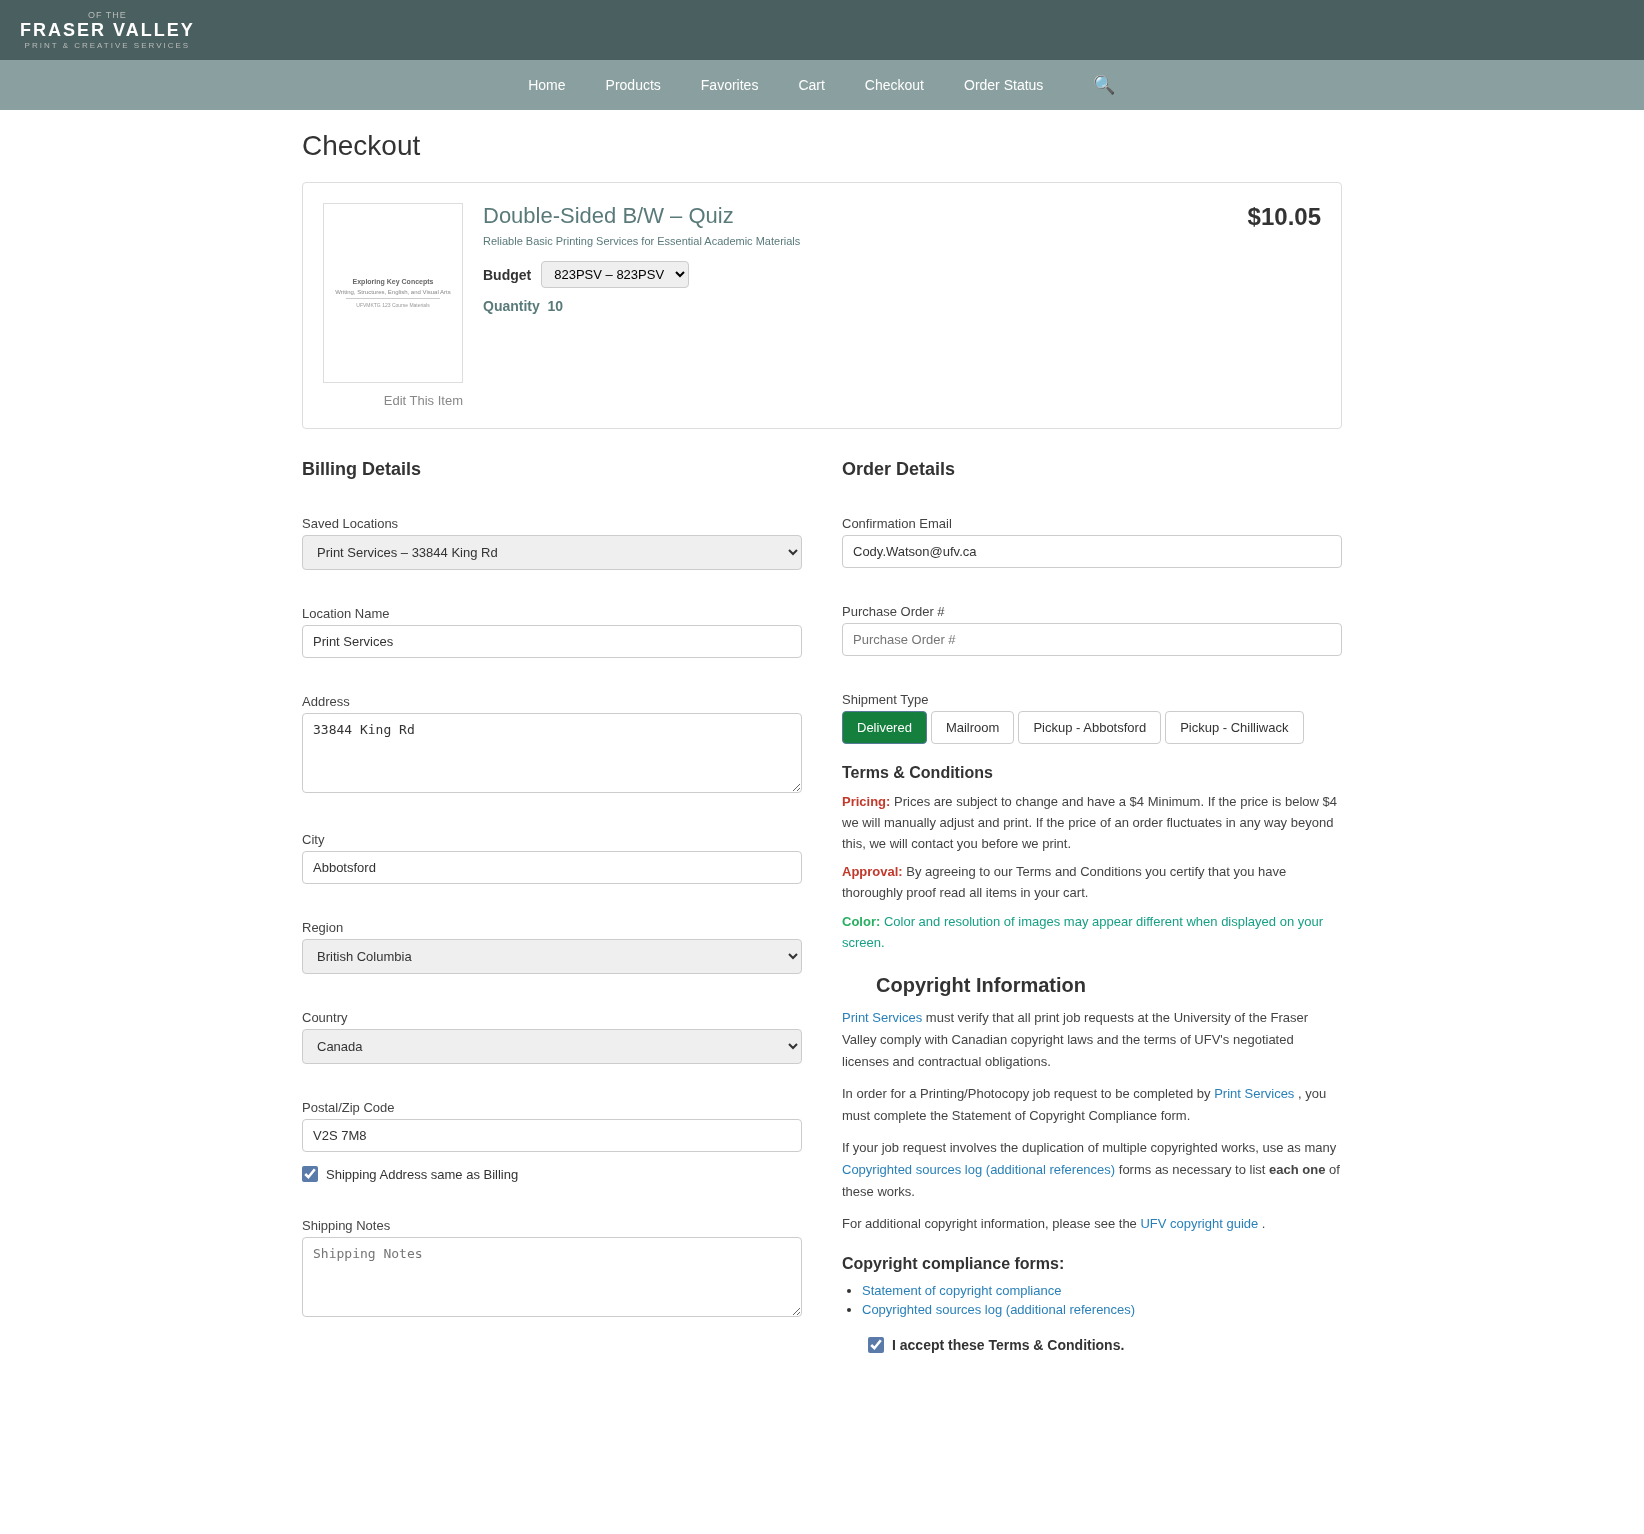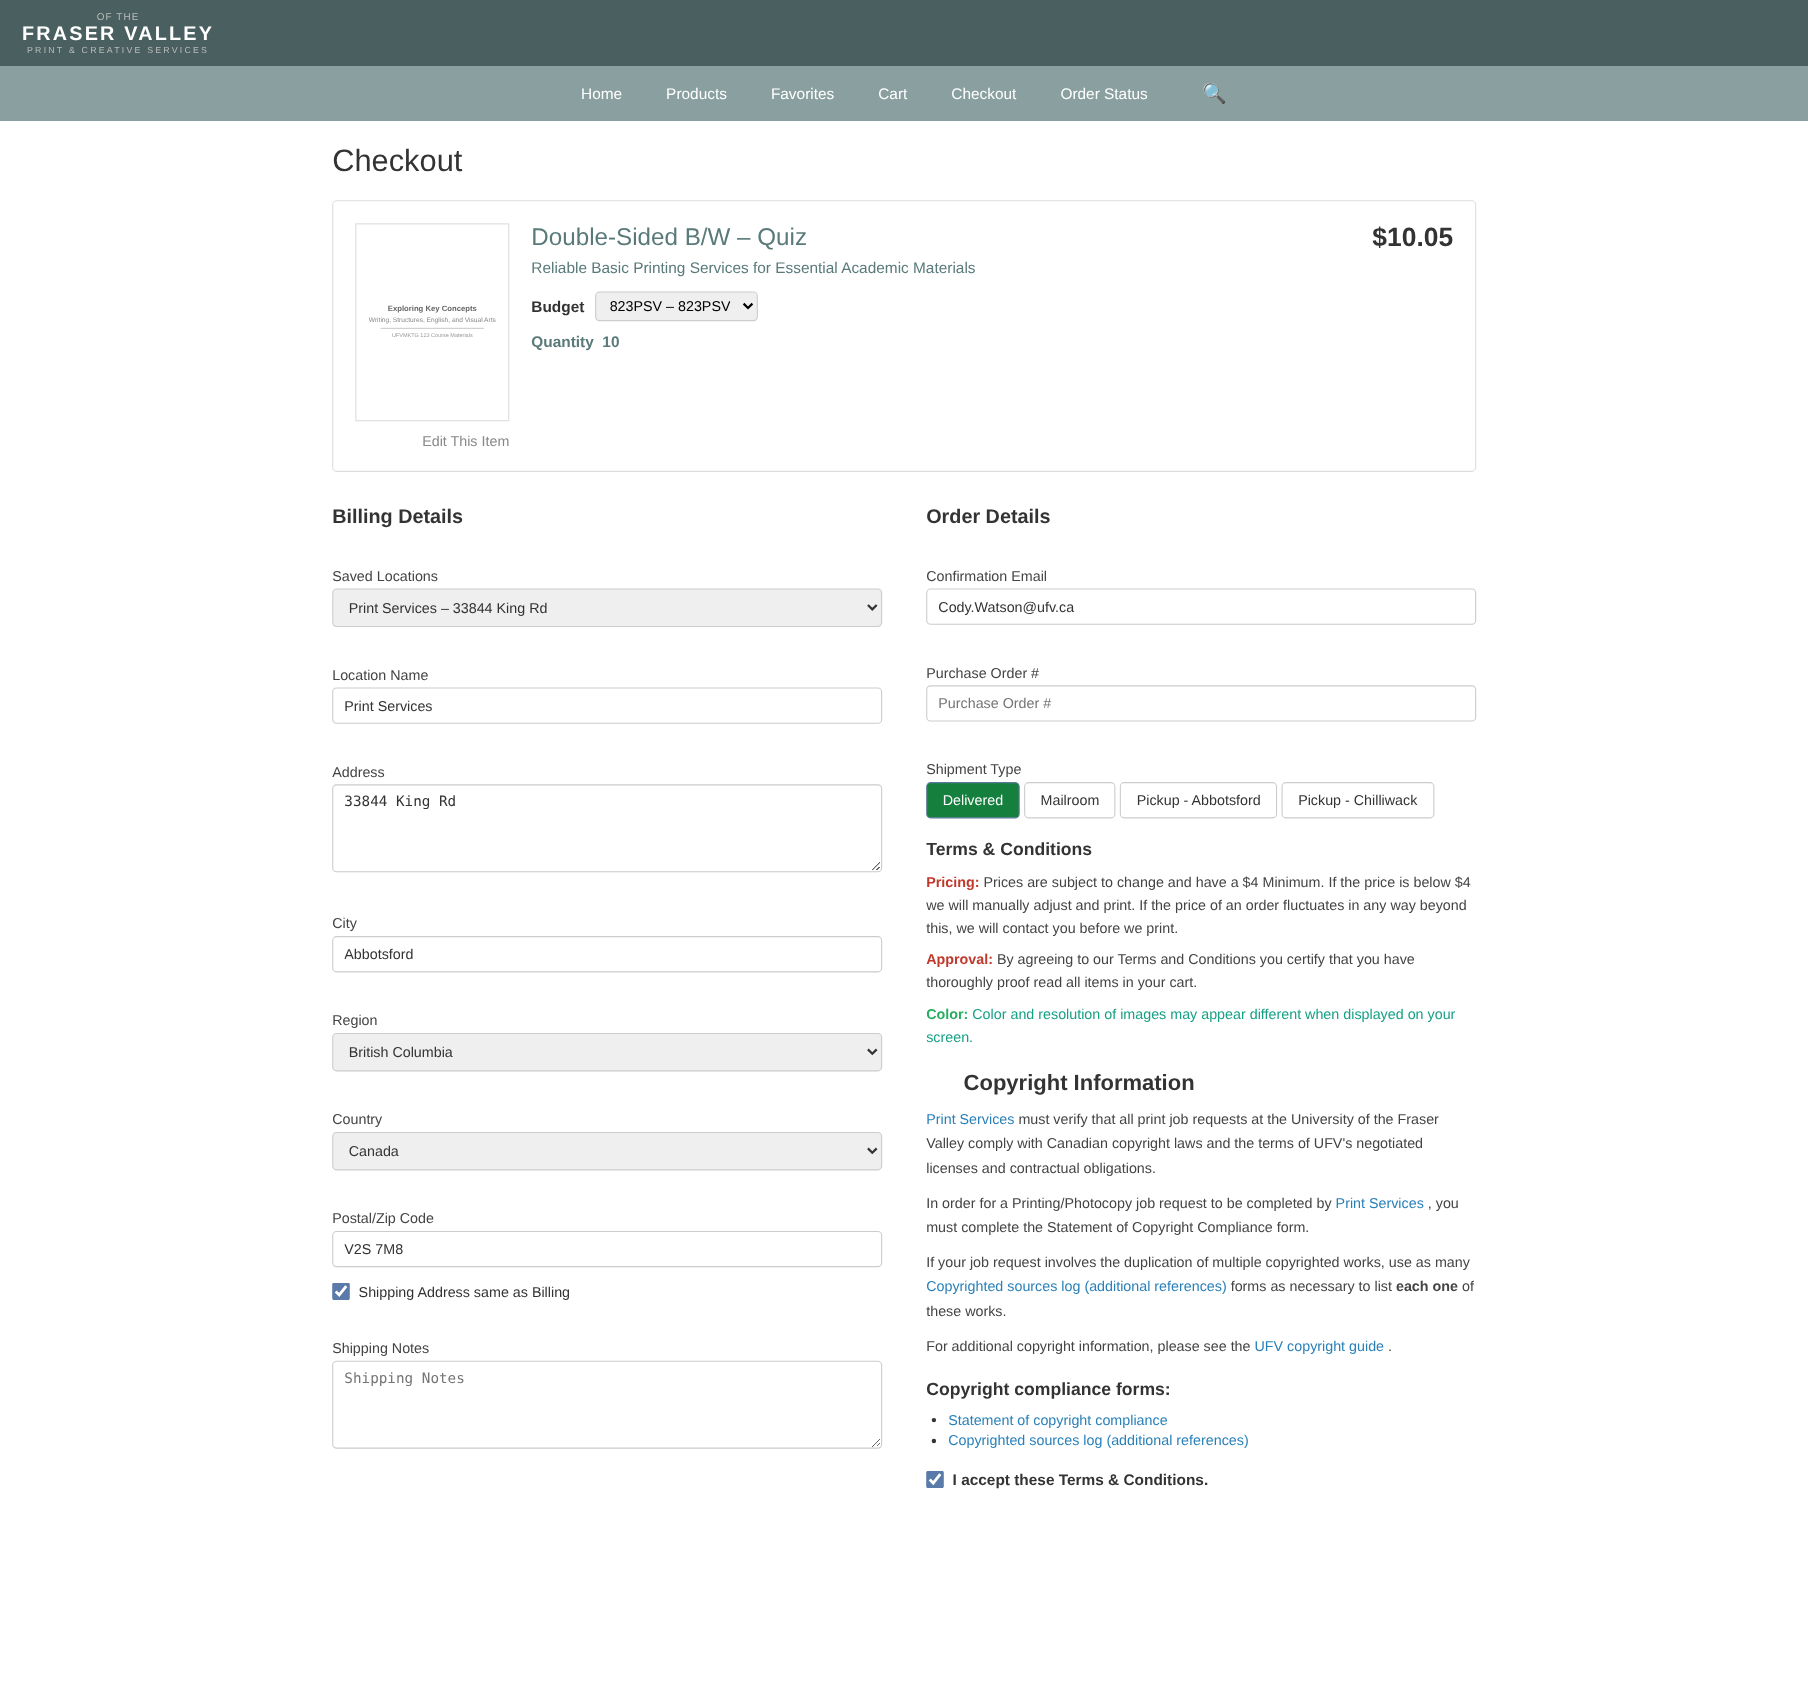--- a/index.html
+++ b/index.html
@@ -87,21 +87,21 @@
     .product-thumb-line { width: 80%; height: 1px; background: #ccc; margin: 3px 0; }
     .product-thumb-text { font-size: 5px; color: #999; text-align: center; width: 80%; }
 
     .product-details { flex: 1; }
     .product-name {
       font-size: 22px;
       color: #5a7a7a;
       margin-bottom: 6px;
     }
     .product-desc {
-      font-size: 14px;
+      font-size: 11px;
       color: #5a7a7a;
       margin-bottom: 14px;
     }
     .product-budget {
       display: flex;
       align-items: center;
       gap: 10px;
       margin-bottom: 10px;
     }
     .product-budget label { font-weight: bold; font-size: 14px; }
@@ -227,20 +227,21 @@
     }
     .copyright-text { font-size: 13px; line-height: 1.7; color: #444; margin-bottom: 10px; }
     .copyright-list { margin-left: 20px; margin-bottom: 10px; }
     .copyright-list li { margin-bottom: 4px; font-size: 13px; }
 
     .accept-row {
       display: flex;
       align-items: center;
       gap: 8px;
       margin-top: 20px;
+      margin-left: 26px;
     }
     .accept-row input[type="checkbox"] {
       width: 16px;
       height: 16px;
       accent-color: #5a7aaa;
     }
     .accept-row label { font-size: 14px; font-weight: bold; color: #333; }
   </style>
 </head>
 <body>

